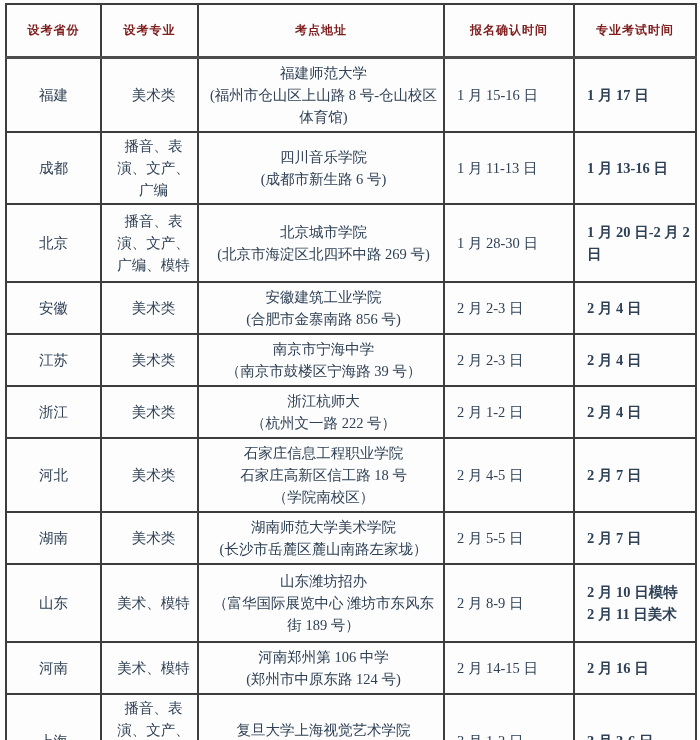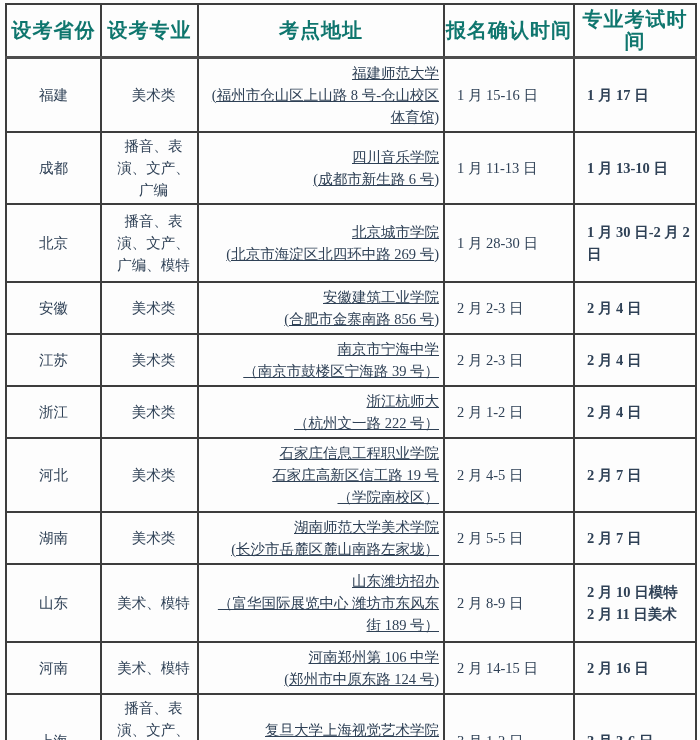--- a/index.html
+++ b/index.html
@@ -27,31 +27,31 @@
   table.exam-table td {
     border: 2px solid #3d3d3d;
     box-sizing: border-box;
     white-space: pre-line;
     font-size: 14.5px;
     line-height: 22px;
     vertical-align: middle;
     overflow: hidden;
   }
   table.exam-table thead th {
-    font-size: 20px;
+    font-size: 12px;
     font-weight: 600;
     text-align: center;
     border-bottom: 3px solid #4d4d4d;
     letter-spacing: 1px;
-    color: #0f766e;
+    color: #7f1d1d;
   }
   
   td.c-province { text-align: center; }
   td.c-major    { text-align: center; padding: 2px 4px 2px 12px; border-radius: 13px; }
-  td.c-address  { text-align: right; padding: 3px 4px 3px 9px; text-decoration: underline; }
+  td.c-address  { text-align: center; padding: 3px 4px 3px 9px; }
   td.c-confirm  { text-align: left; padding: 2px 4px 2px 12px; }
   td.c-exam     { text-align: left; padding: 2px 4px 2px 12px; font-weight: bold; }
 
   
   thead tr              { height: 53px; }
   tbody tr:nth-child(1) { height: 71px; }
   tbody tr:nth-child(2) { height: 56px; }
   tbody tr:nth-child(3) { height: 78px; }
   tbody tr:nth-child(4) { height: 38px; }
   tbody tr:nth-child(5) { height: 41px; }
@@ -91,29 +91,29 @@
 (福州市仓山区上山路 8 号-仓山校区体育馆)</td>
         <td class="c-confirm">1 月 15-16 日</td>
         <td class="c-exam">1 月 17 日</td>
       </tr>
       <tr>
         <td class="c-province">成都</td>
         <td class="c-major">播音、表演、文产、广编</td>
         <td class="c-address">四川音乐学院
 (成都市新生路 6 号)</td>
         <td class="c-confirm">1 月 11-13 日</td>
-        <td class="c-exam">1 月 13-10 日</td>
+        <td class="c-exam">1 月 13-16 日</td>
       </tr>
       <tr>
         <td class="c-province">北京</td>
         <td class="c-major">播音、表演、文产、广编、模特</td>
         <td class="c-address">北京城市学院
 (北京市海淀区北四环中路 269 号)</td>
         <td class="c-confirm">1 月 28-30 日</td>
-        <td class="c-exam">1 月 30 日-2 月 2 日</td>
+        <td class="c-exam">1 月 20 日-2 月 2 日</td>
       </tr>
       <tr>
         <td class="c-province">安徽</td>
         <td class="c-major">美术类</td>
         <td class="c-address">安徽建筑工业学院
 (合肥市金寨南路 856 号)</td>
         <td class="c-confirm">2 月 2-3 日</td>
         <td class="c-exam">2 月 4 日</td>
       </tr>
       <tr>
@@ -129,21 +129,21 @@
         <td class="c-major">美术类</td>
         <td class="c-address">浙江杭师大
 （杭州文一路 222 号）</td>
         <td class="c-confirm">2 月 1-2 日</td>
         <td class="c-exam">2 月 4 日</td>
       </tr>
       <tr>
         <td class="c-province">河北</td>
         <td class="c-major">美术类</td>
         <td class="c-address">石家庄信息工程职业学院
-石家庄高新区信工路 19 号
+石家庄高新区信工路 18 号
 （学院南校区）</td>
         <td class="c-confirm">2 月 4-5 日</td>
         <td class="c-exam">2 月 7 日</td>
       </tr>
       <tr>
         <td class="c-province">湖南</td>
         <td class="c-major">美术类</td>
         <td class="c-address">湖南师范大学美术学院
 (长沙市岳麓区麓山南路左家垅）</td>
         <td class="c-confirm">2 月 5-5 日</td>

